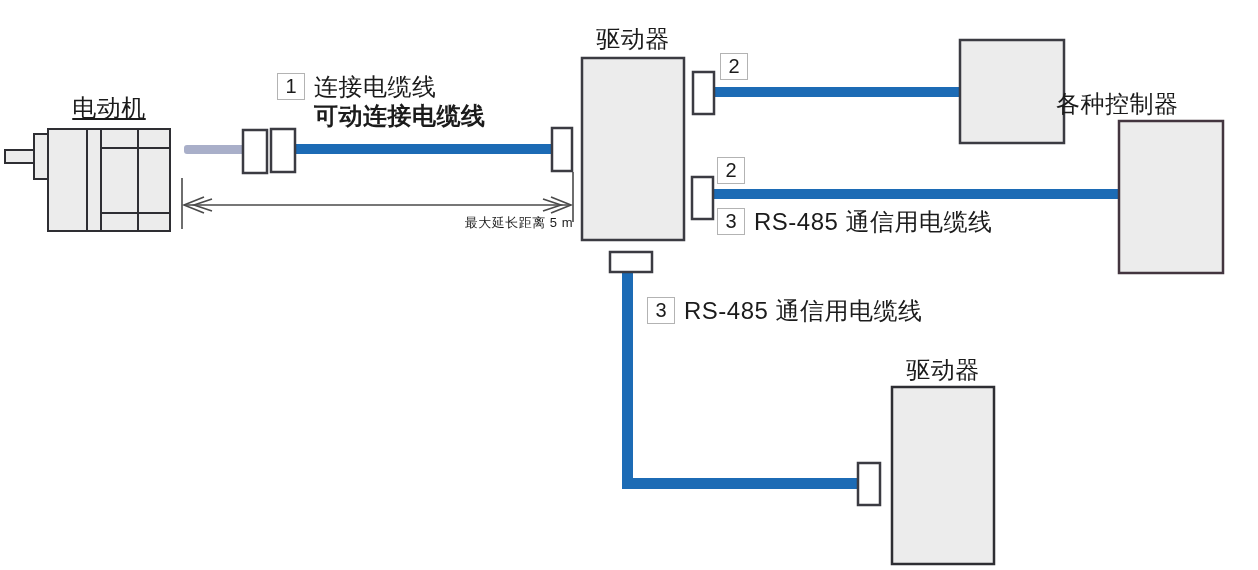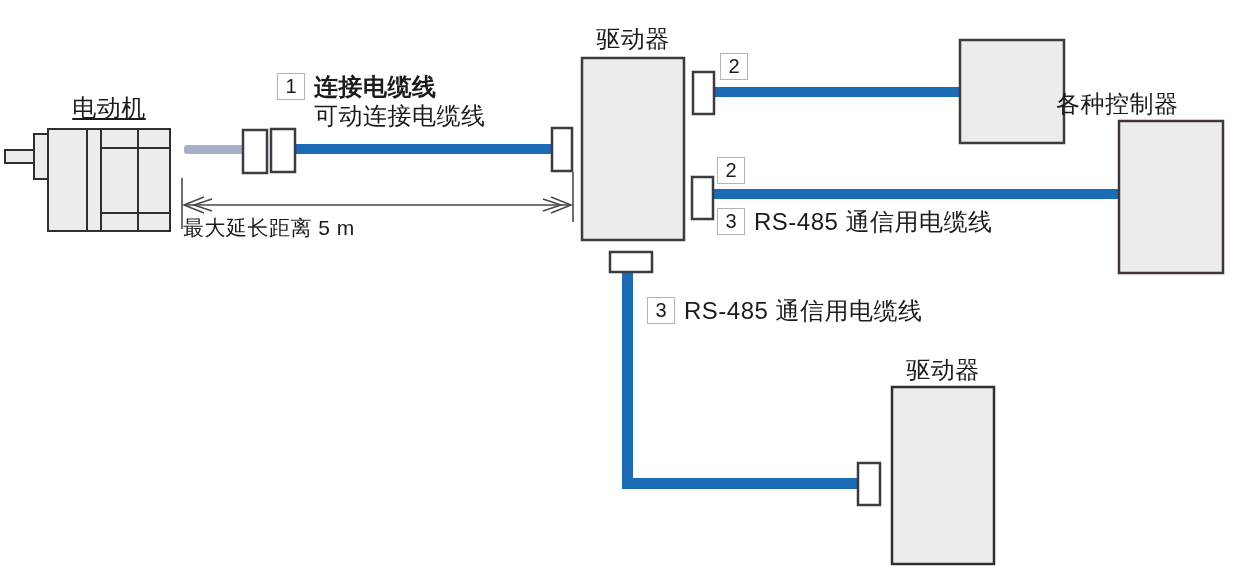--- a/index.html
+++ b/index.html
@@ -19,21 +19,21 @@
     flex:0 0 auto;
     width:28px;height:27px;
     border:1px solid #b3b3b3;
     background:#ffffff;
     display:flex;align-items:center;justify-content:center;
     font-size:20px;letter-spacing:0;
     box-sizing:border-box;
     margin-top:1px;
   }
   .note .note-text{line-height:29px;}
-  .dim-label{font-size:21px;text-align:left;letter-spacing:0.5px;}
+  .dim-label{font-size:13px;text-align:right;letter-spacing:0.5px;}
 </style>
 </head>
 <body>
 
 <div id="stage">
 
   <svg id="shapes" width="1258" height="570" viewBox="0 0 1258 570">
 
     <rect x="184" y="145" width="61" height="9" rx="3" fill="#a9afc9"></rect>
     <rect x="293" y="144" width="261" height="10" fill="#1c6bb5"></rect>
@@ -86,22 +86,22 @@
 
   <div class="label node-title" style="left:1056px;top:88px;width:116px;">各种控制器</div>
 
   <div class="label node-title" style="left:892px;top:354px;width:102px;">驱动器</div>
 
   <div class="label dim-label" style="left:183px;top:214px;width:390px;">最大延长距离 5 m</div>
 
   <div class="label note" style="left:277px;top:72px;">
     <span class="badge">1</span>
     <span class="note-text">
-      <span style="display:block;font-weight:bold;">连接电缆线</span>
-      <span style="display:block;">可动连接电缆线</span>
+      <span style="display:block;">连接电缆线</span>
+      <span style="display:block;font-weight:bold;">可动连接电缆线</span>
     </span>
   </div>
 
   <div class="label note" style="left:720px;top:52px;">
     <span class="badge">2</span>
   </div>
 
   <div class="label note" style="left:717px;top:156px;">
     <span class="badge">2</span>
   </div>

